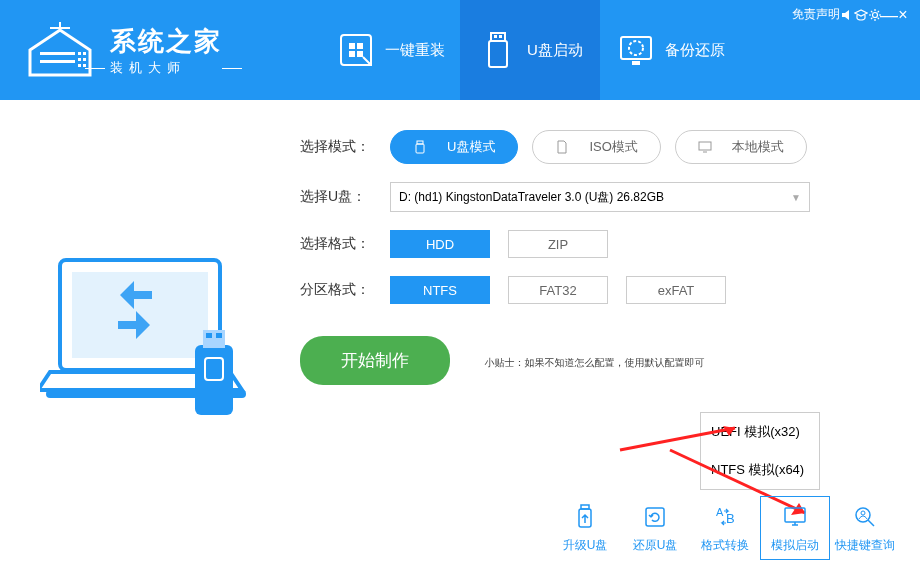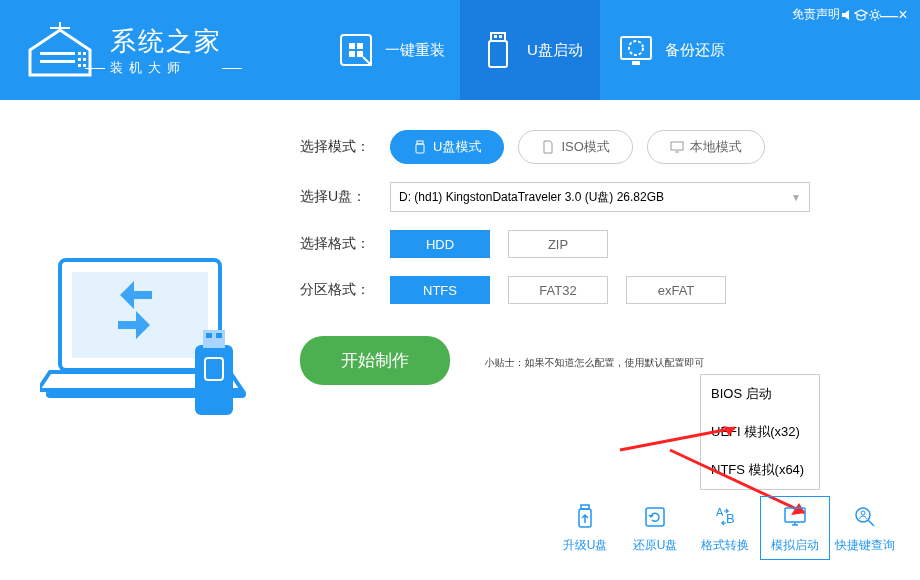--- a/index.html
+++ b/index.html
@@ -1,40 +1,40 @@
 <!DOCTYPE html>
 <html><head>
 <meta charset="utf-8">
 <style>
 *{margin:0;padding:0;box-sizing:border-box;font-family:"Microsoft YaHei",sans-serif}
 body{width:920px;height:580px;background:#fff;position:relative;overflow:hidden}
 .header{height:100px;background:#2196f3;display:flex;align-items:center;position:relative}
 .logo{display:flex;align-items:center;padding-left:20px;width:300px}
 .logo-icon{width:80px;height:60px;margin-right:10px}
 .logo-text{color:#fff}
-.logo-title{font-size:26px;font-weight:normal;letter-spacing:2px}
+.logo-title{font-size:26px;font-weight:bold;letter-spacing:2px}
 .logo-sub{font-size:13px;letter-spacing:6px;position:relative}
 .logo-sub::before,.logo-sub::after{content:"";position:absolute;top:50%;width:20px;height:1px;background:#fff}
 .logo-sub::before{left:-25px}
 .logo-sub::after{right:-20px}
 .tabs{display:flex;height:100%;margin-left:20px}
 .tab{width:140px;display:flex;flex-direction:row;align-items:center;justify-content:center;color:#fff;cursor:pointer;gap:8px}
 .tab.active{background:#1a7de0}
 .tab-icon{width:42px;height:42px;display:flex;align-items:center;justify-content:center}
 .tab-label{font-size:15px}
 .titlebar{position:absolute;top:6px;right:10px;display:flex;align-items:center;gap:0;color:#fff;font-size:12px}
 .titlebar span{cursor:pointer}
 .tb-icon{width:14px;height:14px;display:inline-flex;align-items:center;justify-content:center}
 .content{display:flex;height:480px}
 .left{width:300px;display:flex;align-items:center;justify-content:center}
 .laptop-illus{width:220px;height:180px;position:relative}
 .right{flex:1;padding:30px 40px 0 0;position:relative}
 .row{display:flex;align-items:center;margin-bottom:18px}
 .row-label{width:90px;font-size:14px;color:#333}
-.mode-btn{height:34px;padding:0 22px;border-radius:17px;border:1px solid #ccc;background:#fff;color:#666;font-size:13px;margin-right:14px;display:inline-flex;align-items:center;gap:6px;cursor:pointer}
+.mode-btn{height:34px;padding:0 22px;border-radius:17px;border:1px solid #ccc;background:#fff;color:#666;font-size:13px;margin-right:14px;display:inline-flex;align-items:center;gap:20px;cursor:pointer}
 .mode-btn.active{background:#2196f3;border-color:#2196f3;color:#fff}
 .mode-icon{width:14px;height:14px}
 .select{flex:1;max-width:420px;height:30px;border:1px solid #ccc;padding:13px 8px;font-size:12px;font-family:monospace;display:flex;align-items:center;justify-content:space-between;cursor:pointer}
 .select-arrow{color:#aaa;font-size:10px}
 .opt-btn{width:100px;height:28px;border:1px solid #ccc;background:#fff;color:#666;font-size:13px;margin-right:18px;cursor:pointer}
 .opt-btn.active{background:#2196f3;border-color:#2196f3;color:#fff}
 .start-btn{width:150px;height:49px;border-radius:23px;background:#4caf50;color:#fff;border:none;font-size:17px;cursor:pointer;margin-top:14px}
 .tip{display:inline-block;margin-left:30px;font-size:10px;color:#404040}
 .bottom-tools{position:absolute;bottom:20px;right:20px;display:flex;gap:0}
 .tool{width:70px;height:64px;display:flex;flex-direction:column;align-items:center;justify-content:center;gap:6px;color:#2196f3;font-size:12px;cursor:pointer;border:1px solid transparent}
@@ -184,21 +184,20 @@
       <button class="opt-btn">FAT32</button>
       <button class="opt-btn">exFAT</button>
     </div>
 
     <div>
       <button class="start-btn">开始制作</button>
       <span class="tip"><span>小贴士：</span><span>如果不知道怎么配置，使用默认配置即可</span></span>
     </div>
 
     <div class="popup">
-      <div class="popup-item">BIOS 启动</div>
       <div class="popup-item">UEFI 模拟(x32)</div>
       <div class="popup-item">NTFS 模拟(x64)</div>
     </div>
 
     <svg class="arrow1" viewBox="0 0 130 35">
         <path d="M5 30 L120 8" stroke="#f22" stroke-width="3"></path>
         <path d="M120 8 l-12 -2 l6 10 z" fill="#f22"></path>
       </svg>
     <svg class="arrow2" viewBox="0 0 150 75">
         <path d="M5 5 L140 68" stroke="#f22" stroke-width="3"></path>

